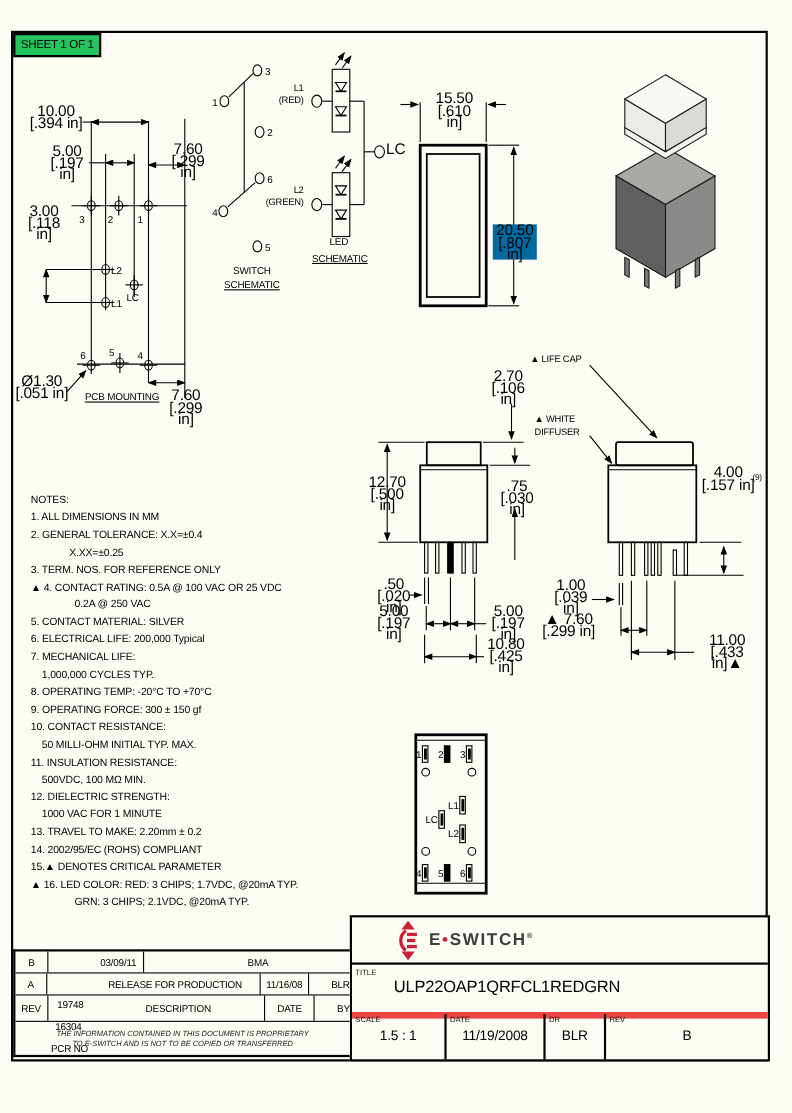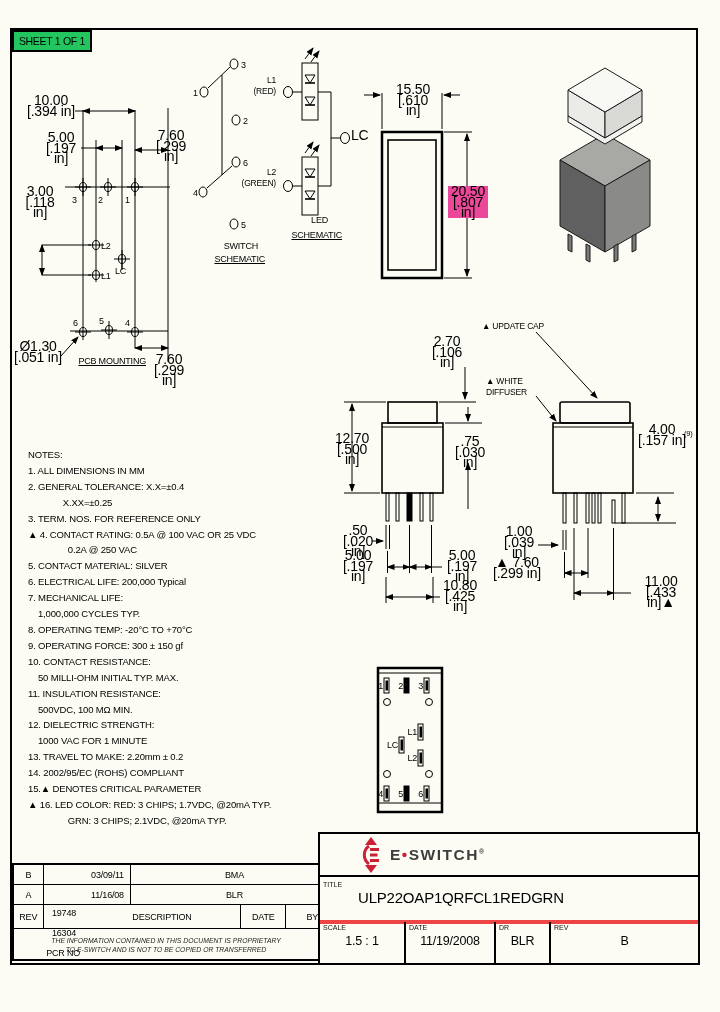--- a/index.html
+++ b/index.html
@@ -5,34 +5,34 @@
   html,body{margin:0;padding:0;}
   body{width:720px;height:1012px;background:#fcfcf4;position:relative;
        font-family:"Liberation Sans",sans-serif;color:#000;overflow:hidden;}
   .abs{position:absolute;}
   .frame{position:absolute;left:10px;top:28px;width:684px;height:933px;border:2px solid #000;}
   .sheetbox{position:absolute;left:12px;top:30px;width:76px;height:18px;border:2px solid #000;
             font-size:10.5px;line-height:18px;text-align:center;letter-spacing:-0.3px;background:#22c55e;}
   .dim{position:absolute;white-space:pre-line;text-align:center;font-size:14px;line-height:10.5px;letter-spacing:-0.2px;}
   .dim.left{text-align:left;}
   .dim.right{text-align:right;}
-  .vlabel{position:absolute;font-size:9px;line-height:11px;text-align:right;letter-spacing:-0.2px;}
+  .vlabel{position:absolute;font-size:9px;line-height:11px;text-align:center;letter-spacing:-0.2px;}
   .underline{text-decoration:underline;}
   .notes{position:absolute;left:28px;top:447px;font-size:9.5px;line-height:15.9px;
          white-space:pre;letter-spacing:-0.15px;}
   svg{position:absolute;overflow:visible;}
   svg line,svg path,svg rect,svg ellipse,svg circle,svg polygon,svg polyline{stroke:#000;fill:none;stroke-width:1;}
   svg .fill{fill:#000;}
   svg text{font-family:"Liberation Sans",sans-serif;font-size:9px;fill:#000;stroke:none;letter-spacing:-0.2px;}
   .thick{stroke-width:2.5;}
   .med{stroke-width:1.6;}
   
   .tblock{position:absolute;left:318px;top:832px;width:378px;height:129px;border:2px solid #000;background:#fcfcf4;}
   .tb-row1{position:absolute;left:0;top:0;right:0;height:43px;border-bottom:2px solid #000;display:flex;align-items:center;padding-left:40px;box-sizing:border-box;}
-  .tb-row2{position:absolute;left:0;top:45px;right:0;height:41px;border-bottom:4px solid #ef4444;}
+  .tb-row2{position:absolute;left:0;top:45px;right:0;height:41px;border-bottom:6px solid #ef4444;}
   .tb-row3{position:absolute;left:0;top:88px;right:0;bottom:0;display:flex;}
   .tb-cell{border-right:2px solid #000;position:relative;box-sizing:border-box;}
   .tb-cell:last-child{border-right:none;}
   .microlabel{position:absolute;left:3px;top:2px;font-size:7px;letter-spacing:0;color:#111;}
   .cellval{position:absolute;left:0;right:0;top:12px;text-align:center;font-size:12.5px;letter-spacing:-0.2px;}
   .titleval{position:absolute;left:38px;top:10px;font-size:15px;letter-spacing:-0.2px;}
   .brandtxt{font-size:15.5px;font-weight:bold;color:#3d3d3d;letter-spacing:1.5px;margin-left:8px;}
   .branddot{color:var(--brand-red,#cc2036);}
   .brandreg{font-size:7px;vertical-align:super;letter-spacing:0;}
   
@@ -211,21 +211,21 @@
     <line x1="82" y1="8" x2="82" y2="44"></line>
     <line x1="4" y1="10" x2="20" y2="10" marker-end="url(#ah)"></line>
     <line x1="100" y1="10" x2="84" y2="10" marker-end="url(#ah)"></line>
     <line x1="84" y1="47" x2="112" y2="47"></line>
     <line x1="84" y1="193" x2="112" y2="193"></line>
     <line x1="107" y1="49" x2="107" y2="191" marker-start="url(#ahs)" marker-end="url(#ah)"></line>
   </g>
 </svg>
 <div class="dim" style="left:392px;top:84px;width:42px">15.50
 [.610 in]</div>
-<div class="dim" style="left:448px;top:186px;width:40px;background:#ec4899">20.50
+<div class="dim" style="left:448px;top:204px;width:40px;background:#0369a1">20.50
 [.807 in]</div>
 
 <svg class="abs" style="left:548px;top:48px" width="118" height="205">
   <g>
     <polygon points="12,112 57,86 102,112 57,138" style="fill:#a8a8a4;stroke:#1a1a1a"></polygon>
     <polygon points="12,112 12,178 57,204 57,138" style="fill:#606060;stroke:#1a1a1a"></polygon>
     <polygon points="57,138 57,204 102,178 102,112" style="fill:#8a8a88;stroke:#1a1a1a"></polygon>
   </g>
   <g>
     <polygon points="20,42 57,88 57,64" style="fill:none;stroke:none"></polygon>
@@ -272,21 +272,21 @@
     <line x1="101.5" y1="200" x2="101.5" y2="248"></line>
     <line x1="57.5" y1="242" x2="79.5" y2="242" marker-start="url(#ahs)" marker-end="url(#ah)"></line>
     <line x1="79.5" y1="242" x2="101.5" y2="242" marker-start="url(#ahs)" marker-end="url(#ah)"></line>
     <line x1="101.5" y1="242" x2="112" y2="242"></line>
     <line x1="56" y1="252" x2="56" y2="278"></line>
     <line x1="103" y1="252" x2="103" y2="278"></line>
     <line x1="56" y1="272" x2="103" y2="272" marker-start="url(#ahs)" marker-end="url(#ah)"></line>
     <line x1="103" y1="272" x2="110" y2="272"></line>
   </g>
 </svg>
-<div class="dim" style="left:427px;top:336px;width:40px">2.70
+<div class="dim" style="left:442px;top:336px;width:40px">2.70
 [.106 in]</div>
 <div class="dim" style="left:330px;top:433px;width:44px">12.70
 [.500 in]</div>
 <div class="dim" style="left:448px;top:436px;width:44px">.75
 [.030 in]</div>
 <div class="dim" style="left:340px;top:525px;width:36px">.50
 [.020 in]</div>
 <div class="dim" style="left:340px;top:550px;width:36px">5.00
 [.197 in]</div>
 <div class="dim" style="left:442px;top:550px;width:40px">5.00
@@ -322,21 +322,21 @@
     <line x1="88" y1="212" x2="88" y2="232"></line>
     <line x1="86.5" y1="234" x2="86.5" y2="260"></line>
     <line x1="110" y1="210" x2="110" y2="260"></line>
     <line x1="86.5" y1="255" x2="110" y2="255" marker-start="url(#ahs)" marker-end="url(#ah)"></line>
     <line x1="96" y1="210" x2="96" y2="282"></line>
     <line x1="135.5" y1="210" x2="135.5" y2="282"></line>
     <line x1="96" y1="275" x2="135.5" y2="275" marker-start="url(#ahs)" marker-end="url(#ah)"></line>
     <line x1="135.5" y1="275" x2="153" y2="275"></line>
   </g>
 </svg>
-<div class="dim left" style="left:482px;top:321px;width:64px;font-size:8.5px">▲ UPDATE CAP</div>
+<div class="dim left" style="left:482px;top:321px;width:64px;font-size:8.5px">▲ LIFE CAP</div>
 <div class="dim left" style="left:486px;top:376px;width:58px;font-size:8.5px">▲ WHITE
 DIFFUSER</div>
 <div class="dim" style="left:638px;top:424px;width:48px">4.00
 [.157 in]</div>
 <div class="dim left" style="left:684px;top:429px;width:16px;font-size:7.5px">(9)</div>
 <div class="dim" style="left:499px;top:526px;width:40px">1.00
 [.039 in]</div>
 <div class="dim" style="left:492px;top:557px;width:50px">▲ 7.60
 [.299 in]</div>
 <div class="dim" style="left:631px;top:576px;width:60px">11.00
@@ -449,20 +449,21 @@
 <div class="rtable">
   <div class="r-row">
     <div class="r-cell c-rev">B</div>
     <div class="r-cell c-pcr">19748</div>
     <div class="r-cell c-date">03/09/11</div>
     <div class="r-cell c-by">BMA</div>
   </div>
   <div class="r-row">
     <div class="r-cell c-rev">A</div>
     <div class="r-cell c-pcr">16304</div>
+    <div class="r-cell c-desc">RELEASE FOR PRODUCTION</div>
     <div class="r-cell c-date">11/16/08</div>
     <div class="r-cell c-by">BLR</div>
   </div>
   <div class="r-row hdr">
     <div class="r-cell c-rev">REV</div>
     <div class="r-cell c-pcr">PCR NO</div>
     <div class="r-cell c-desc">DESCRIPTION</div>
     <div class="r-cell c-date">DATE</div>
     <div class="r-cell c-by">BY</div>
   </div>

